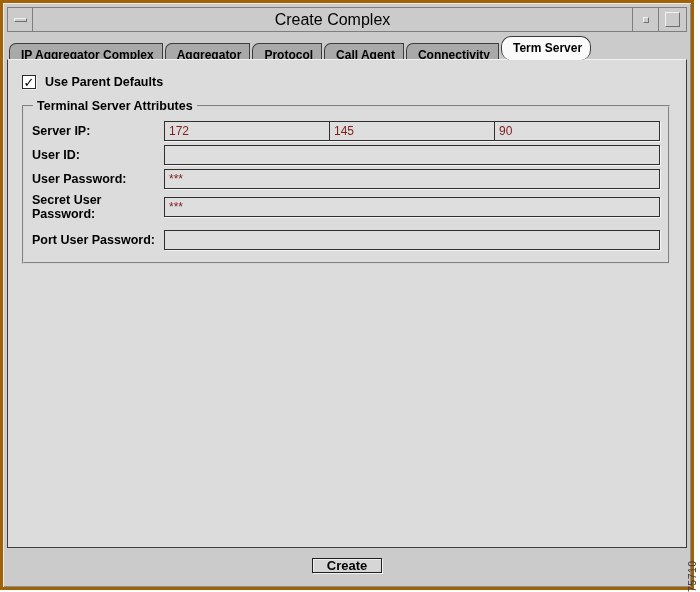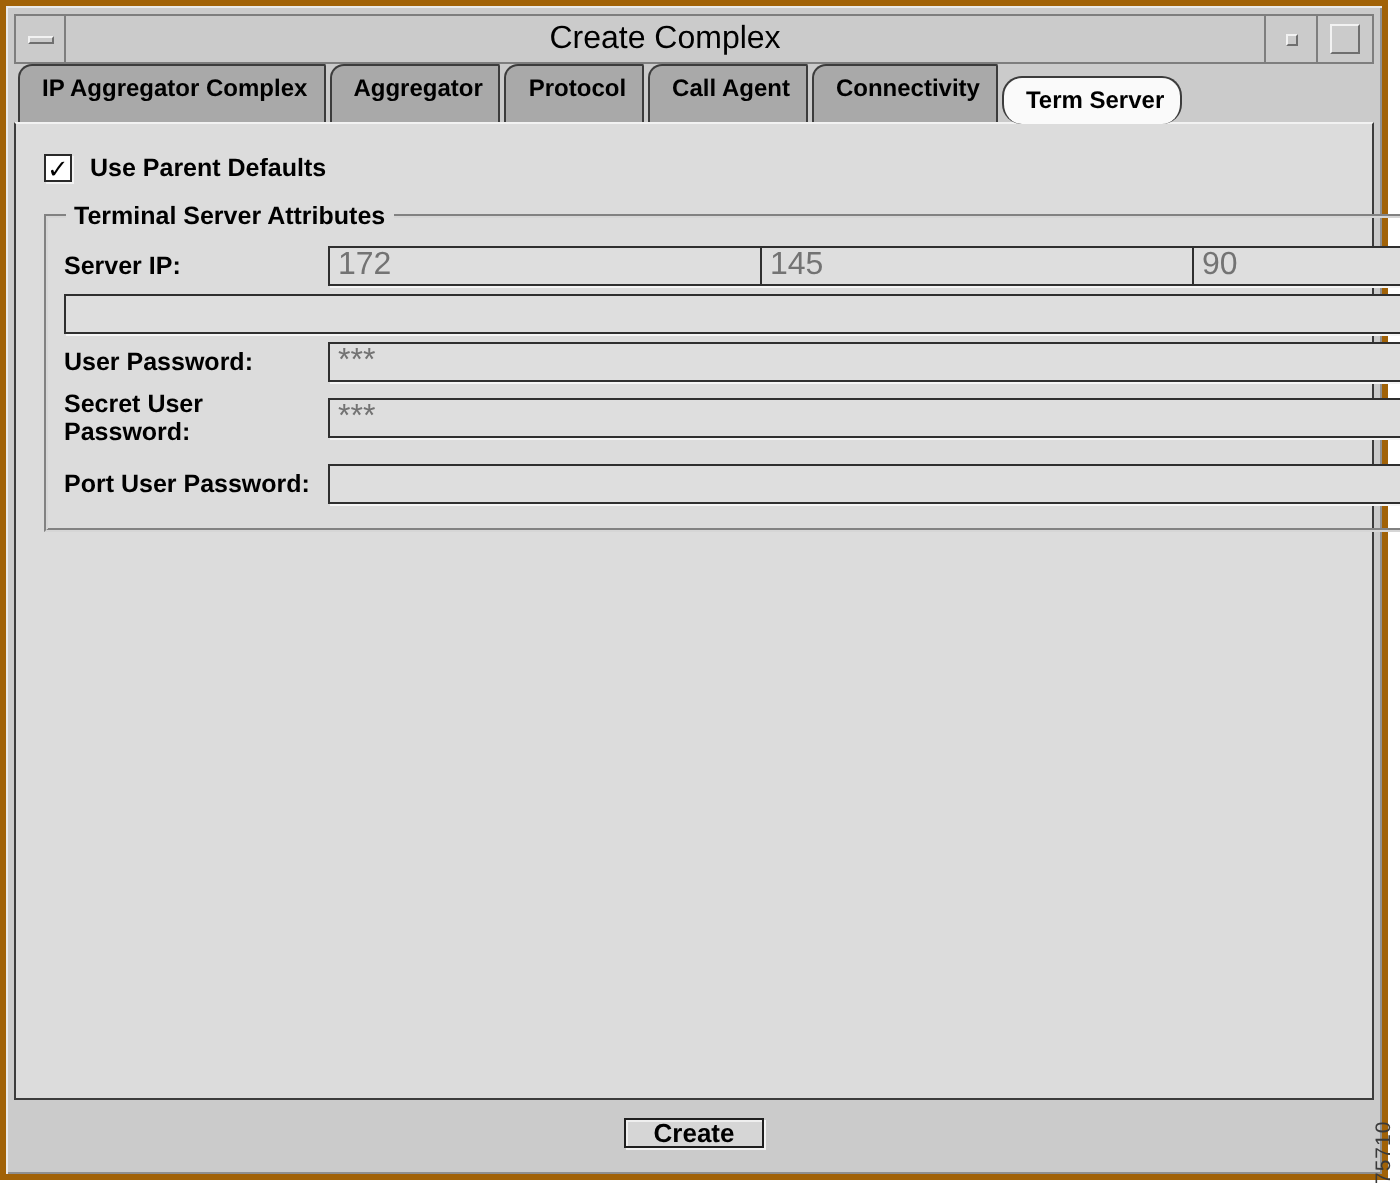--- a/index.html
+++ b/index.html
@@ -24,21 +24,21 @@
   .dot  { width:6px; height:6px; background:#cbcbcb;
           border-top:1px solid #f2f2f2; border-left:1px solid #f2f2f2;
           border-bottom:1px solid #6f6f6f; border-right:1px solid #6f6f6f; }
   .sq   { width:15px; height:15px; background:#cbcbcb;
           border-top:1px solid #f2f2f2; border-left:1px solid #f2f2f2;
           border-bottom:1px solid #6f6f6f; border-right:1px solid #6f6f6f; }
   .title { flex:1; text-align:center; font-size:16px; color:#000; line-height:23px; }
 
   
   .tabbar { flex:0 0 27px; display:flex; align-items:flex-end; padding-left:2px; }
-  .tab { position:relative; z-index:1; height:29px; margin-right:2px;
+  .tab { position:relative; z-index:1; height:16px; margin-right:2px;
          background:#a9a9a9; border:1px solid #3c3c3c; border-bottom:none;
          border-top-left-radius:7px; border-top-right-radius:1px;
          padding:4px 8px 0 11px; font-size:12px; font-weight:bold; color:#000;
          white-space:nowrap; cursor:default; }
   .tab.active { background:#fafafa; height:24px; margin-bottom:-1px; z-index:3;border-radius:10px; }
 
   
   .pane { flex:0 0 489px; background:#dcdcdc; border:1px solid #3c3c3c;
           border-top:1px solid #f2f2f2; position:relative; z-index:2;
           padding:13px 12px 0 12px; }
@@ -53,23 +53,23 @@
   fieldset.groupbox { border:2px groove #d6d6d6; margin:0 4px 0 2px;
                       padding:4px 8px 12px 8px; }
   fieldset.groupbox legend { font-size:12.5px; font-weight:bold; color:#000;
                              padding:0 4px; margin-left:1px; }
 
   .frow { display:flex; align-items:center; margin-top:4px; }
   .frow.gap-extra { margin-top:9px; }
   .flabel { flex:0 0 132px; font-size:12.5px; font-weight:bold; color:#000; }
   .fvalue { flex:1; display:flex; }
   .tfield { flex:1; height:20px; background:#dedede; border:1px solid #2f2f2f;
-            box-shadow:1px 1px 0 #f5f5f5; font-size:16px;
+            box-shadow:1px 1px 0 #f5f5f5; font-size:12px;
             font-family:"Liberation Sans","DejaVu Sans",sans-serif;
-            color:#737373; padding:1px 4px; outline:none; }
+            color:#7f1d1d; padding:1px 4px; outline:none; }
   .ip-seg { flex:1; }
   .ip-seg + .ip-seg { margin-left:-1px; }
 
   
   .btnstrip { flex:1; display:flex; align-items:center; justify-content:center; gap:10px; }
   .btn { min-width:70px; height:15px; background:#d6d6d6; border:1px solid #1f1f1f;
          box-shadow:inset 1px 1px 0 #efefef, 1px 1px 0 #f2f2f2;
          font-size:13px; font-weight:bold; color:#000;
          font-family:"Liberation Sans","DejaVu Sans",sans-serif;
          display:flex; align-items:center; justify-content:center; cursor:default; }
@@ -121,20 +121,21 @@
       <div class="frow">
         <span class="flabel">Server IP:</span>
         <div class="fvalue">
           <input class="tfield ip-seg" type="text" value="172" style="">
           <input class="tfield ip-seg" type="text" value="145" style="">
           <input class="tfield ip-seg" type="text" value="90" style="">
         </div>
       </div>
 
       <div class="frow">
+        <span class="flabel">User ID:</span>
         <div class="fvalue">
           <input class="tfield" type="text" value="" style="">
         </div>
       </div>
 
       <div class="frow">
         <span class="flabel">User Password:</span>
         <div class="fvalue">
           <input class="tfield" type="text" value="***" style="">
         </div>

